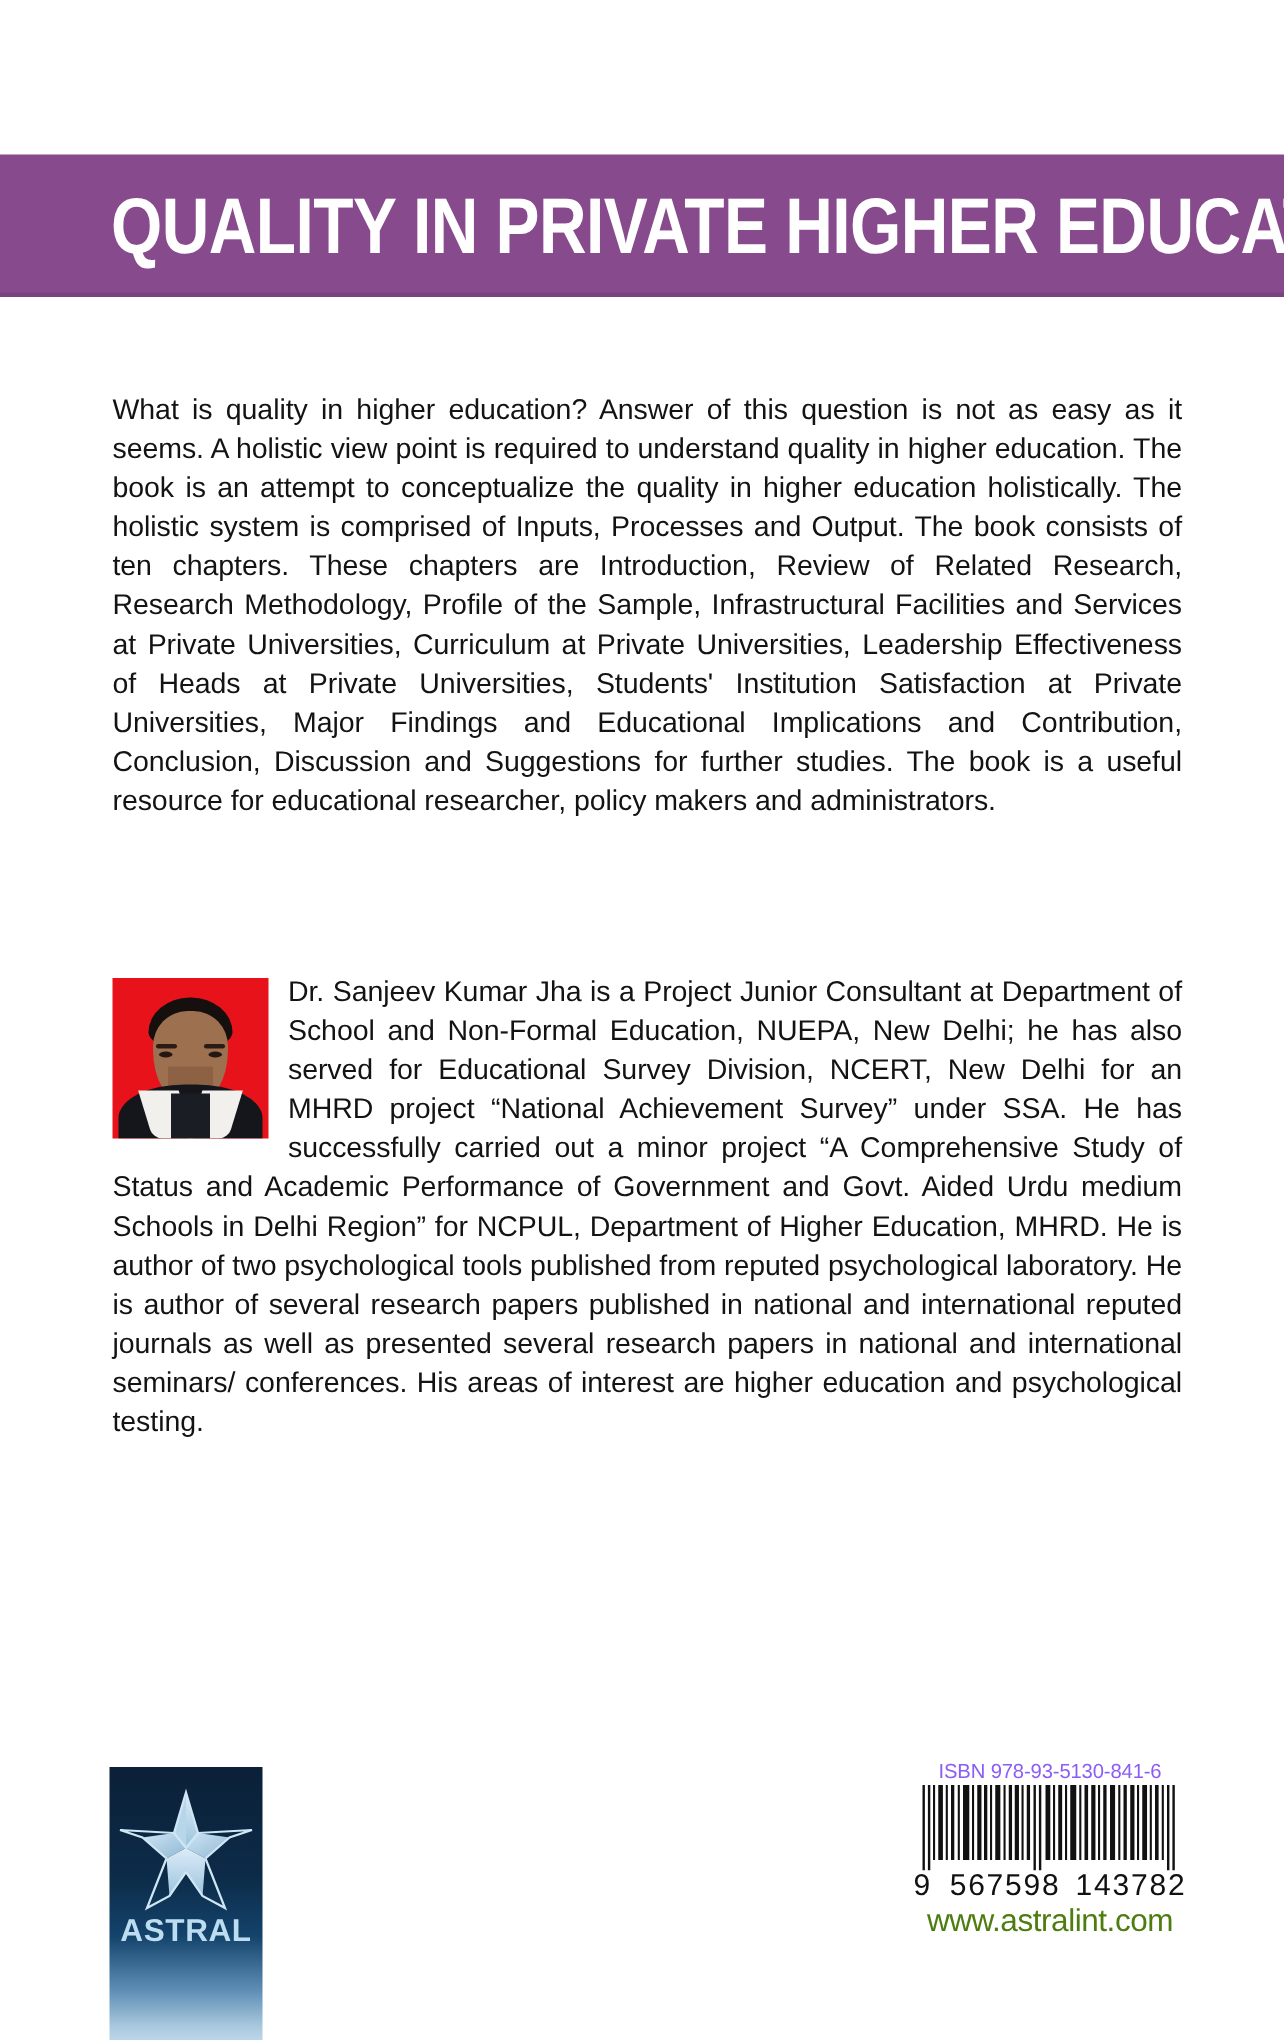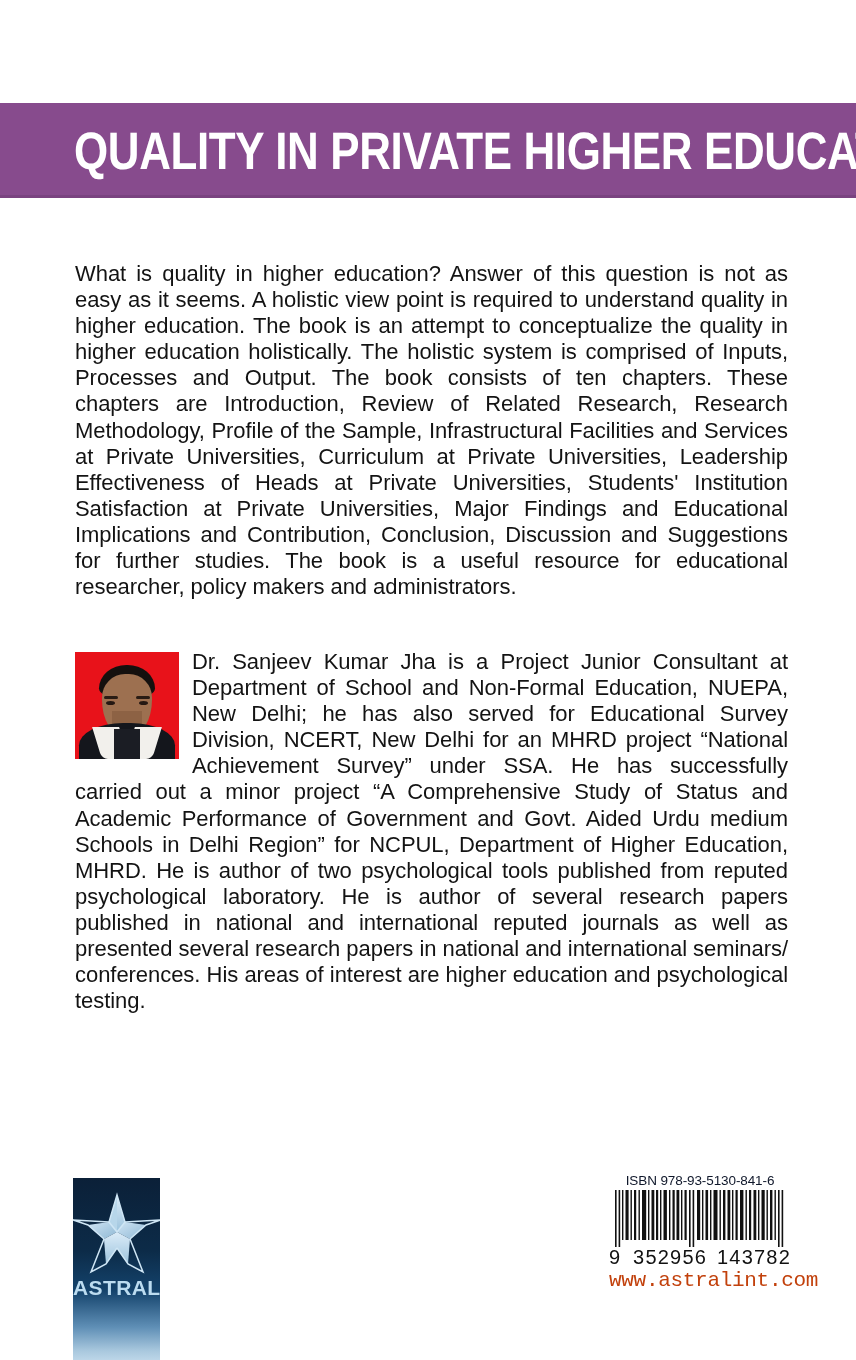--- a/index.html
+++ b/index.html
@@ -49,21 +49,21 @@
     text-rendering: geometricPrecision;
   }
 
   
   .copy {
     position: absolute;
     left: 75px;
     width: 713px;
     color: #131313;
     font-family: "Liberation Sans", sans-serif;
-    font-size: 22px;
+    font-size: 19px;
     line-height: 26.1px;
     text-align: justify;
     text-justify: inter-word;
     letter-spacing: -0.05px;
   }
 
   #blurb {
     top: 261px;
   }
 
@@ -189,21 +189,21 @@
     height: 3px;
     background: #5d382c;
     border-radius: 3px;
   }
 
   
   #astral-logo {
     position: absolute;
     left: 73px;
     top: 1178px;
-    width: 87px;
+    width: 102px;
     height: 182px;
     background: linear-gradient(to bottom,
         #0b2038 0%,
         #0c2b48 40%,
         #14436c 62%,
         #5f8fb6 82%,
         #a9c8de 95%,
         #bcd6e8 100%);
     overflow: hidden;
   }
@@ -231,21 +231,21 @@
   
   #barcode-block {
     position: absolute;
     left: 609px;
     top: 1173px;
     width: 182px;
   }
   #isbn-text {
     font-family: "Liberation Sans", sans-serif;
     font-size: 13.5px;
-    color: #0f172a;
+    color: #8b5cf6;
     letter-spacing: -0.1px;
     text-align: center;
     margin-bottom: 2px;
     white-space: nowrap;
   }
   #barcode-bars {
     height: 57px;
     width: 182px;
     display: block;
   }
@@ -255,23 +255,23 @@
     color: #111;
     letter-spacing: 0.2px;
     margin-top: -1px;
     display: flex;
     white-space: nowrap;
   }
   #barcode-digits .d-lead { width: 16px; }
   #barcode-digits .d-left { margin-left: 9px; letter-spacing: 1.2px; }
   #barcode-digits .d-right { margin-left: 10px; letter-spacing: 1.2px; }
   #publisher-url {
-    font-family: Liberation Mono, monospace;
+    font-family: Liberation Sans, sans-serif;
     font-size: 21px;
-    color: #c2410c;
+    color: #4d7c0f;
     text-align: center;
     letter-spacing: -0.3px;
     margin-top: 0px;
   }
 </style>
 </head>
 <body>
 
 <div id="title-band">
   <div id="book-title">QUALITY IN PRIVATE HIGHER EDUCATION</div>
@@ -388,18 +388,18 @@
       <rect x="161" y="0" width="2.4" height="50"></rect>
       <rect x="165.5" y="0" width="1.4" height="50"></rect>
 
       <rect x="169" y="0" width="1.6" height="57"></rect>
       <rect x="172.6" y="0" width="1.6" height="57"></rect>
     </g>
   </svg>
 
   <div id="barcode-digits">
     <span class="d-lead">9</span>
-    <span class="d-left">352956</span>
+    <span class="d-left">567598</span>
     <span class="d-right">143782</span>
   </div>
 
   <div id="publisher-url">www.astralint.com</div>
 </div>
 
 </body></html>

